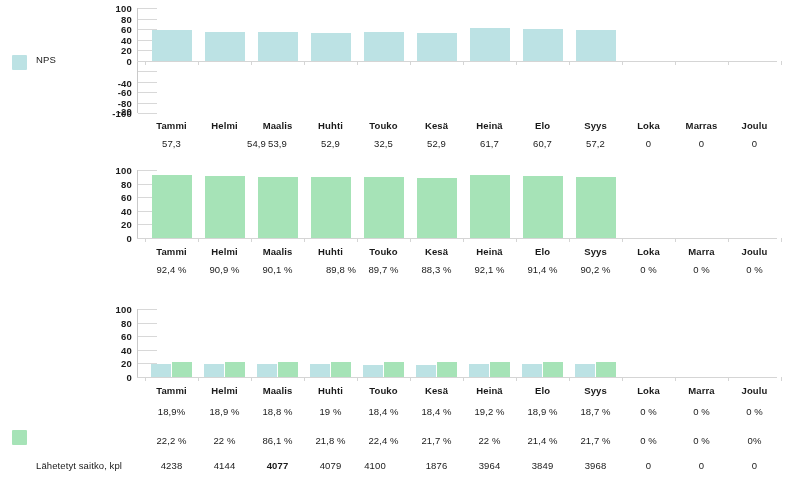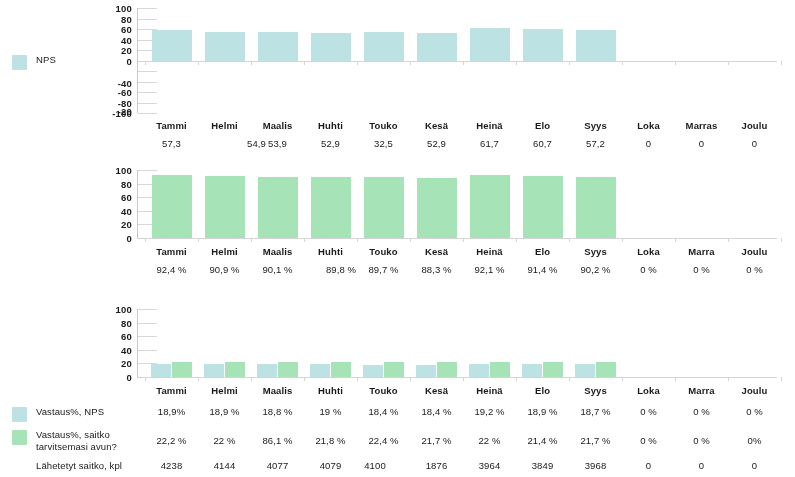--- a/index.html
+++ b/index.html
@@ -249,42 +249,37 @@
       <div class="cell cat" style="left: 246.5px;">Touko</div>
       <div class="cell cat" style="left: 299.5px;">Kesä</div>
       <div class="cell cat" style="left: 352.5px;">Heinä</div>
       <div class="cell cat" style="left: 405.5px;">Elo</div>
       <div class="cell cat" style="left: 458.5px;">Syys</div>
       <div class="cell cat" style="left: 511.5px;">Loka</div>
       <div class="cell cat" style="left: 564.5px;">Marra</div>
       <div class="cell cat" style="left: 617.5px;">Joulu</div>
     </div>
 
-  <div class="legend" style="left:12px;top:101px;">
-    <div class="swatch" id="sw-c3-0" style="background: rgb(188, 226, 228);"></div>
-    <div class="legend-label" style="width:100px;">Vastaus%, NPS</div>
-  </div>
   <div class="trow" id="row-c3-0" style="left:137px;top:101px;width:640px;">
       <div class="cell val" style="left: 34.5px;">18,9%</div>
       <div class="cell val" style="left: 87.5px;">18,9 %</div>
       <div class="cell val" style="left: 140.5px;">18,8 %</div>
       <div class="cell val" style="left: 193.5px;">19 %</div>
       <div class="cell val" style="left: 246.5px;">18,4 %</div>
       <div class="cell val" style="left: 299.5px;">18,4 %</div>
       <div class="cell val" style="left: 352.5px;">19,2 %</div>
       <div class="cell val" style="left: 405.5px;">18,9 %</div>
       <div class="cell val" style="left: 458.5px;">18,7 %</div>
       <div class="cell val" style="left: 511.5px;">0 %</div>
       <div class="cell val" style="left: 564.5px;">0 %</div>
       <div class="cell val" style="left: 617.5px;">0 %</div>
     </div>
 
   <div class="legend" style="left:12px;top:124px;">
     <div class="swatch" id="sw-c3-1" style="background: rgb(166, 227, 183);"></div>
-    <div class="legend-label" style="width:102px;">Vastaus%, saitko tarvitsemasi avun?</div>
   </div>
   <div class="trow" id="row-c3-1" style="left:137px;top:130px;width:640px;">
       <div class="cell val" style="left: 34.5px;">22,2 %</div>
       <div class="cell val" style="left: 87.5px;">22 %</div>
       <div class="cell val" style="left: 140.5px;">86,1 %</div>
       <div class="cell val" style="left: 193.5px;">21,8 %</div>
       <div class="cell val" style="left: 246.5px;">22,4 %</div>
       <div class="cell val" style="left: 299.5px;">21,7 %</div>
       <div class="cell val" style="left: 352.5px;">22 %</div>
       <div class="cell val" style="left: 405.5px;">21,4 %</div>
@@ -293,21 +288,21 @@
       <div class="cell val" style="left: 564.5px;">0 %</div>
       <div class="cell val" style="left: 617.5px;">0%</div>
     </div>
 
   <div class="legend" style="left:36px;top:155px;">
     <div class="legend-label" style="width:130px;">Lähetetyt saitko, kpl</div>
   </div>
   <div class="trow" id="row-c3-2" style="left:137px;top:155px;width:640px;">
       <div class="cell val" style="left: 34.5px;">4238</div>
       <div class="cell val" style="left: 87.5px;">4144</div>
-      <div class="cell val" style="left: 140.5px;">4077</div>
+      <div class="cell val" style="left: 140.5px; font-weight: bold;">4077</div>
       <div class="cell val" style="left: 193.5px;">4079</div>
       <div class="cell val" style="left: 238px;">4100</div>
       <div class="cell val" style="left: 299.5px;">1876</div>
       <div class="cell val" style="left: 352.5px;">3964</div>
       <div class="cell val" style="left: 405.5px;">3849</div>
       <div class="cell val" style="left: 458.5px;">3968</div>
       <div class="cell val" style="left: 511.5px;">0</div>
       <div class="cell val" style="left: 564.5px;">0</div>
       <div class="cell val" style="left: 617.5px;">0</div>
     </div>

